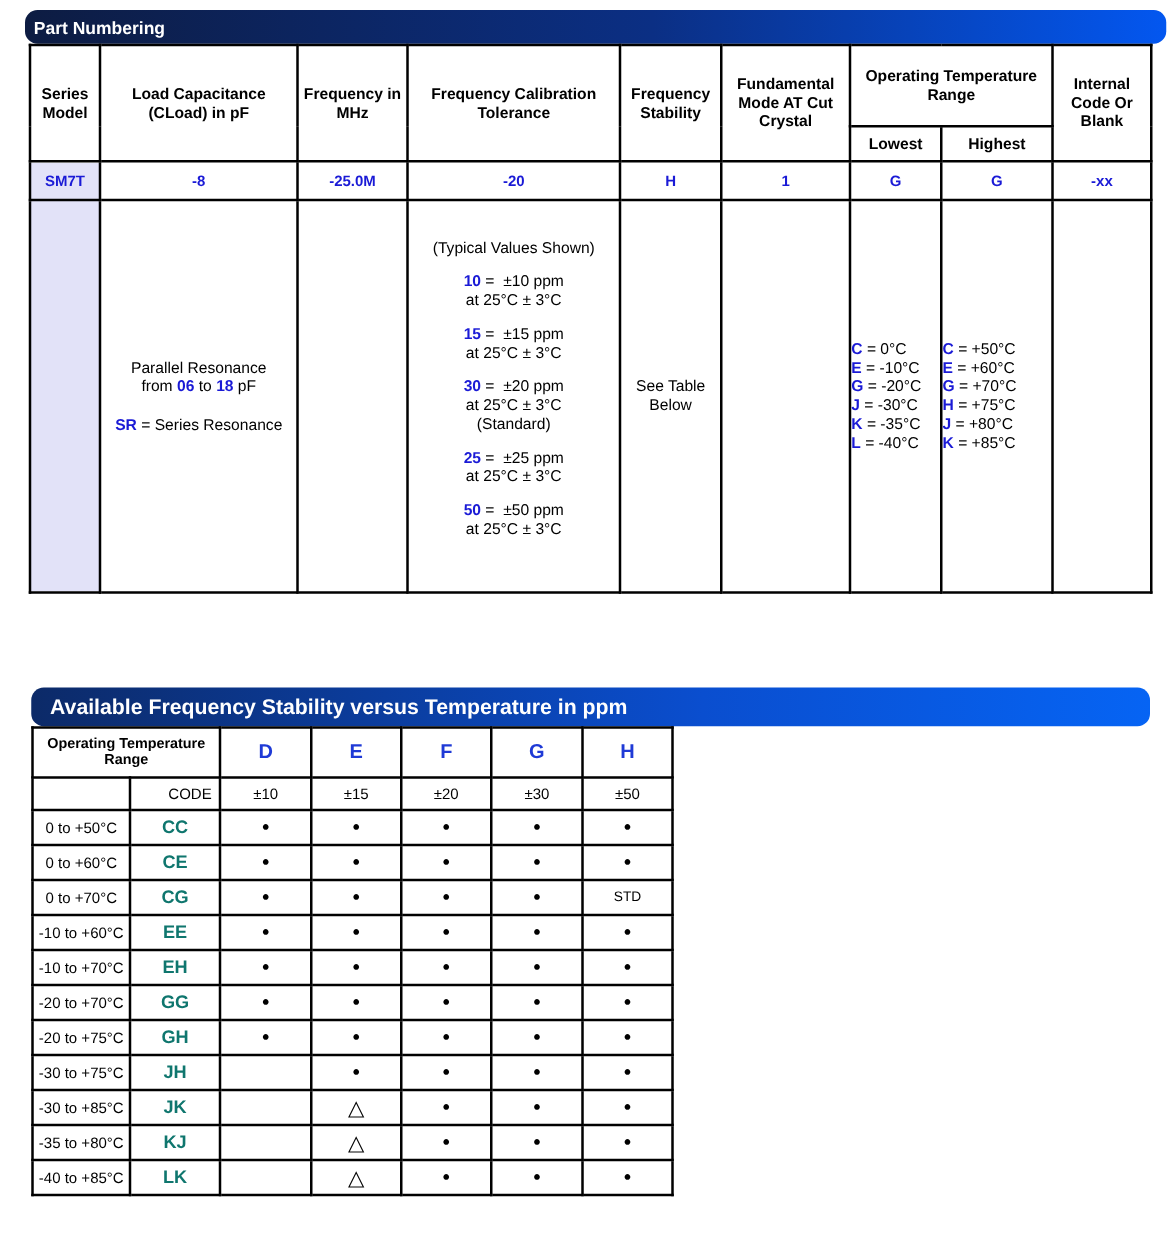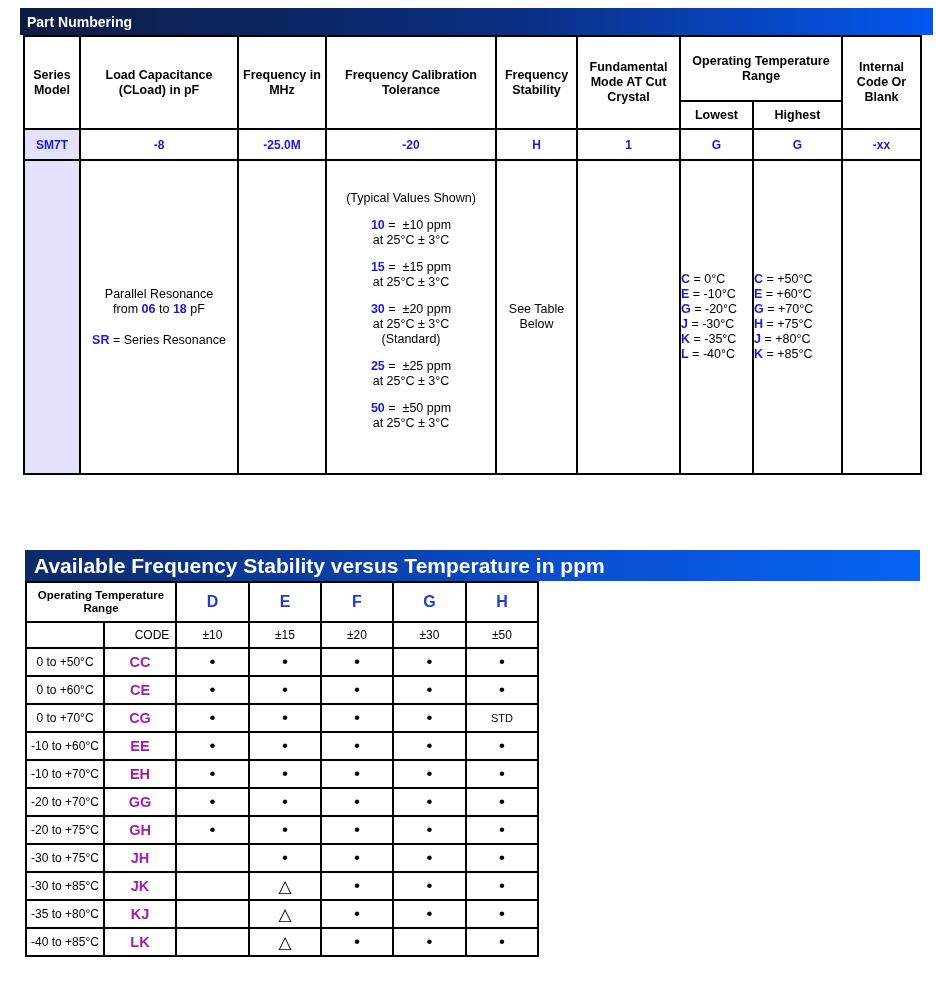--- a/index.html
+++ b/index.html
@@ -1,23 +1,23 @@
 <!DOCTYPE html>
 <html><head>
 <meta charset="utf-8">
 <style>
   html,body{margin:0;padding:0;background:#ffffff;}
   body{width:936px;height:986px;font-family:"Liberation Sans",sans-serif;color:#000;}
   .page{position:relative;width:936px;height:986px;background:#fff;overflow:hidden;}
 
   
-  .banner{position:absolute;box-sizing:border-box;color:#fff;font-weight:bold;display:flex;align-items:center;}
+  .banner{position:absolute;box-sizing:border-box;color:#fff;font-weight:bold;display:flex;align-items:center;border-radius:10px;}
   .banner1{left:20px;top:8px;width:913px;height:27px;padding-left:7px;font-size:14px;
            background:linear-gradient(90deg,#0d1c42 0%,#0b2f84 55%,#0357f0 100%);}
-  .banner2{left:25px;top:550px;width:895px;height:31px;padding-left:9px;font-size:21px;
+  .banner2{left:25px;top:550px;width:895px;height:31px;padding-left:15px;font-size:17px;
            background:linear-gradient(90deg,#0c2a68 0%,#0a4ecf 60%,#0664f4 100%);}
 
   
   table{border-collapse:collapse;table-layout:fixed;}
   .t1{position:absolute;left:23px;top:35px;width:897px;}
   .t1 th,.t1 td{border:2px solid #000;box-sizing:border-box;padding:0;overflow:hidden;}
   .t1 th{font-size:12.5px;font-weight:bold;text-align:center;vertical-align:middle;background:#fff;line-height:15px;padding:2px;}
   .lavender{background:#e2e2f8;}
   .t1 .val-row td{height:31px;text-align:center;vertical-align:middle;
                   color:#1a1ad6;font-weight:bold;font-size:12px;}
@@ -34,21 +34,21 @@
   .t2{position:absolute;left:25px;top:581px;width:512px;}
   .t2 th,.t2 td{border:2px solid #000;box-sizing:border-box;padding:0;overflow:hidden;
                 text-align:center;vertical-align:middle;background:#fff;}
   .t2 .hdr-row th{height:40px;}
   .t2 .corner{font-size:11.5px;font-weight:bold;line-height:13px;padding:1px;}
   .t2 .col-code{color:#1f3ad6;font-weight:bold;font-size:16px;}
   .t2 .code-row td{height:26px;font-size:12px;}
   .t2 .code-row .code-label{font-size:12px;padding-left:24px;}
   .t2 tbody td{height:28px;font-size:12px;}
   .t2 .t2-range{font-size:12px;}
-  .t2 .t2-code{color:#a21caf;font-weight:bold;font-size:14.5px;}
+  .t2 .t2-code{color:#0f766e;font-weight:bold;font-size:14.5px;}
   .t2 .t2-dot{font-size:17px;line-height:10px;}
   .t2 .t2-tri{font-size:17px;}
   .t2 .t2-std{font-size:11px;}
 </style>
 </head>
 <body>
 
 <div class="page">
 
   <div class="banner banner1">

